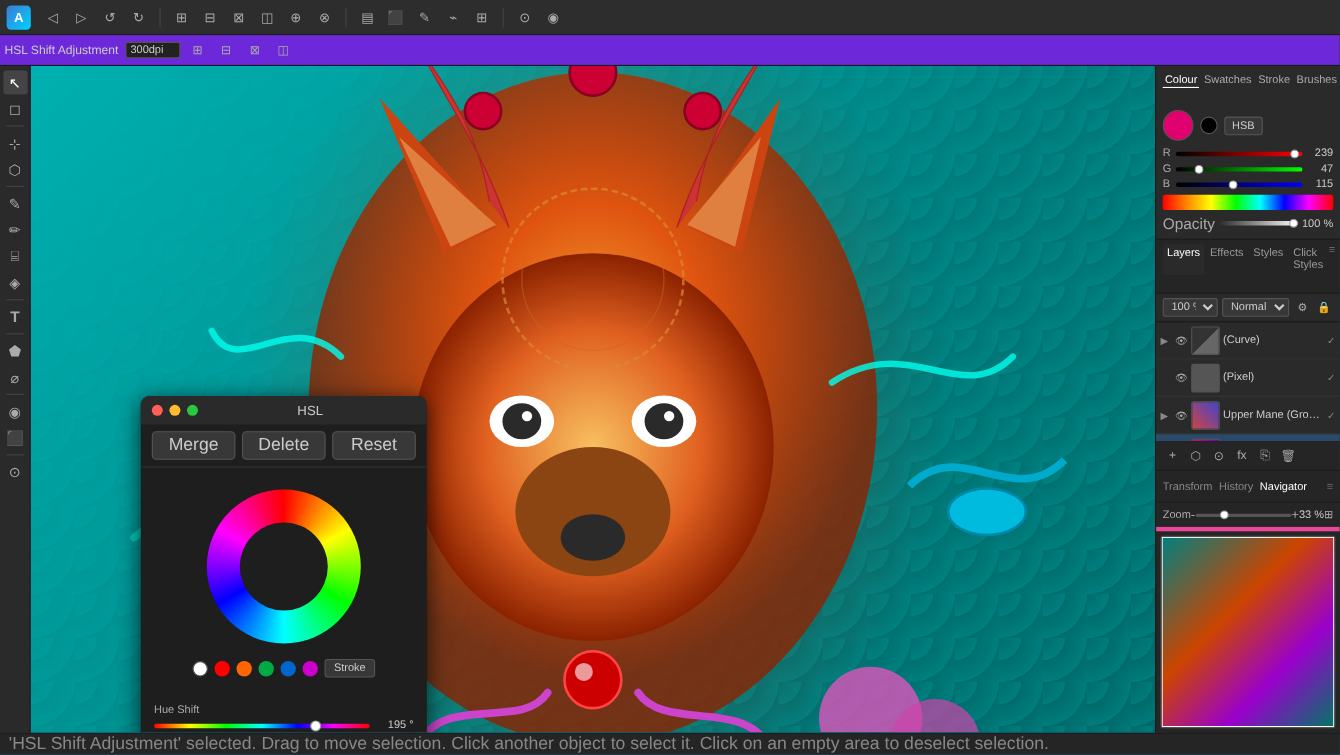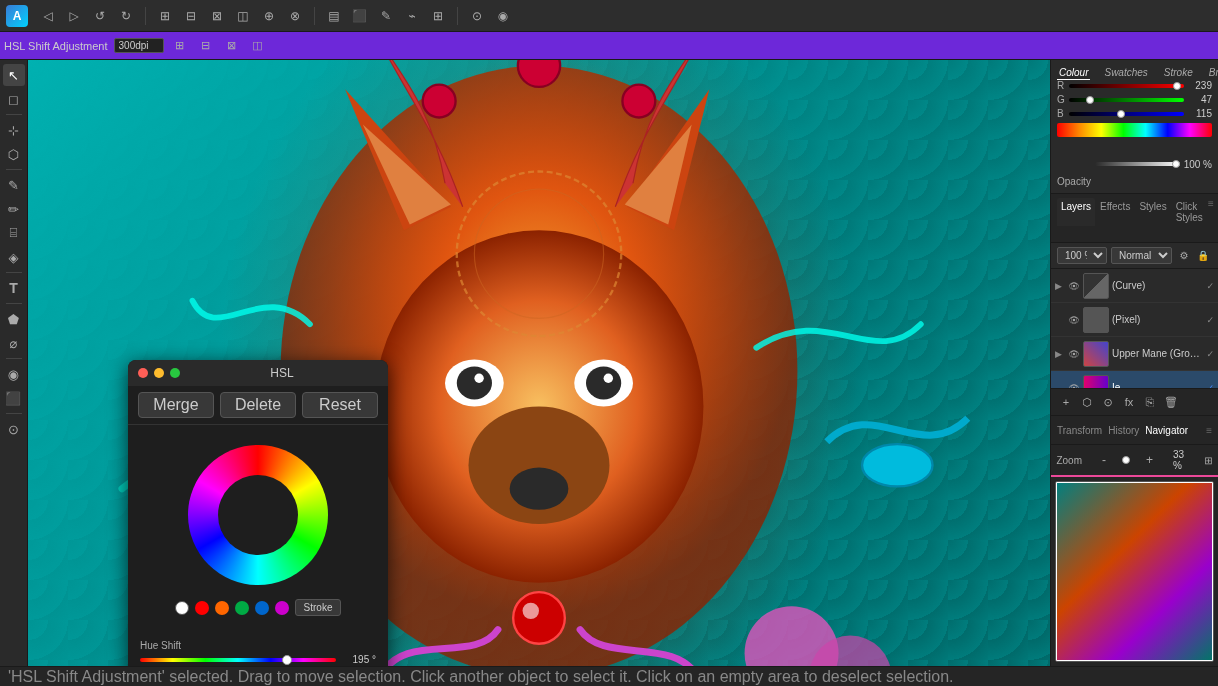--- a/index.html
+++ b/index.html
@@ -281,24 +281,23 @@
       flex-direction: column;
     }
 
     
     #color-panel {
       padding: 6px;
       border-bottom: 1px solid #1a1a1a;
     }
     #color-panel-tabs {
       display: flex;
-      gap: 12px;
-      margin-bottom: 0;
-      font-size: 10px;
-      font-style: italic;
+      gap: 2px;
+      margin-bottom: 20px;
+      font-size: 10px;
     }
     .panel-tab {
       color: #aaa;
       cursor: pointer;
       padding: 1px 2px;
     }
     .panel-tab.active { color: #fff; border-bottom: 1px solid #fff; }
     .color-display-row {
       display: flex;
       align-items: center;
@@ -359,21 +358,21 @@
       border-radius: 2px;
       margin-top: 4px;
       background: linear-gradient(to right, #ff0000, #ff8800, #ffff00, #00ff00, #00ffff, #0000ff, #ff00ff, #ff0000);
     }
     .opacity-row {
       display: flex;
       align-items: center;
       gap: 4px;
       margin-top: 4px;
     }
-    .opacity-label { font-size: 10px; color: #aaa; margin-top: 35px; }
+    .opacity-label { font-size: 14px; color: #aaa; }
     .opacity-track {
       flex: 1; height: 4px;
       background: linear-gradient(to right, transparent, white);
       border-radius: 2px;
       position: relative;
     }
     .opacity-thumb {
       width: 8px; height: 8px;
       border-radius: 50%;
       background: white;
@@ -540,23 +539,22 @@
     #navigator-panel {
       flex: 1;
       background: #252525;
       display: flex;
       flex-direction: column;
     }
     #navigator-toolbar {
       display: flex;
       align-items: center;
       padding: 4px 6px;
-      gap: 20px;
-      border-bottom: 2px solid #ec4899;
-      justify-content: center;
+      gap: 0;
+      border-bottom: 4px solid #ec4899;
     }
     .zoom-label { font-size: 10px; color: #aaa; }
     .zoom-icon { font-size: 12px; color: #aaa; cursor: pointer; }
     .zoom-slider {
       flex: 1;
       height: 3px;
       background: #555;
       border-radius: 2px;
       position: relative;
     }
@@ -814,20 +812,25 @@
   <div id="right-panel">
 
     <div id="color-panel">
       <div id="color-panel-tabs">
         <span class="panel-tab active">Colour</span>
         <span class="panel-tab">Swatches</span>
         <span class="panel-tab">Stroke</span>
         <span class="panel-tab">Brushes</span>
 
       </div>
+      <div class="color-display-row">
+        <div class="color-circle"></div>
+        <div style="width:16px;height:16px;background:#000;border-radius:50%;border:1px solid #555;"></div>
+        <div class="color-mode-btn">HSB</div>
+      </div>
 
       <div class="rgb-slider-row">
         <span class="rgb-letter">R</span>
         <div class="rgb-slider-track r-track">
           <div class="rgb-thumb" style="left:94%;"></div>
         </div>
         <span class="rgb-value">239</span>
       </div>
       <div class="rgb-slider-row">
         <span class="rgb-letter">G</span>

